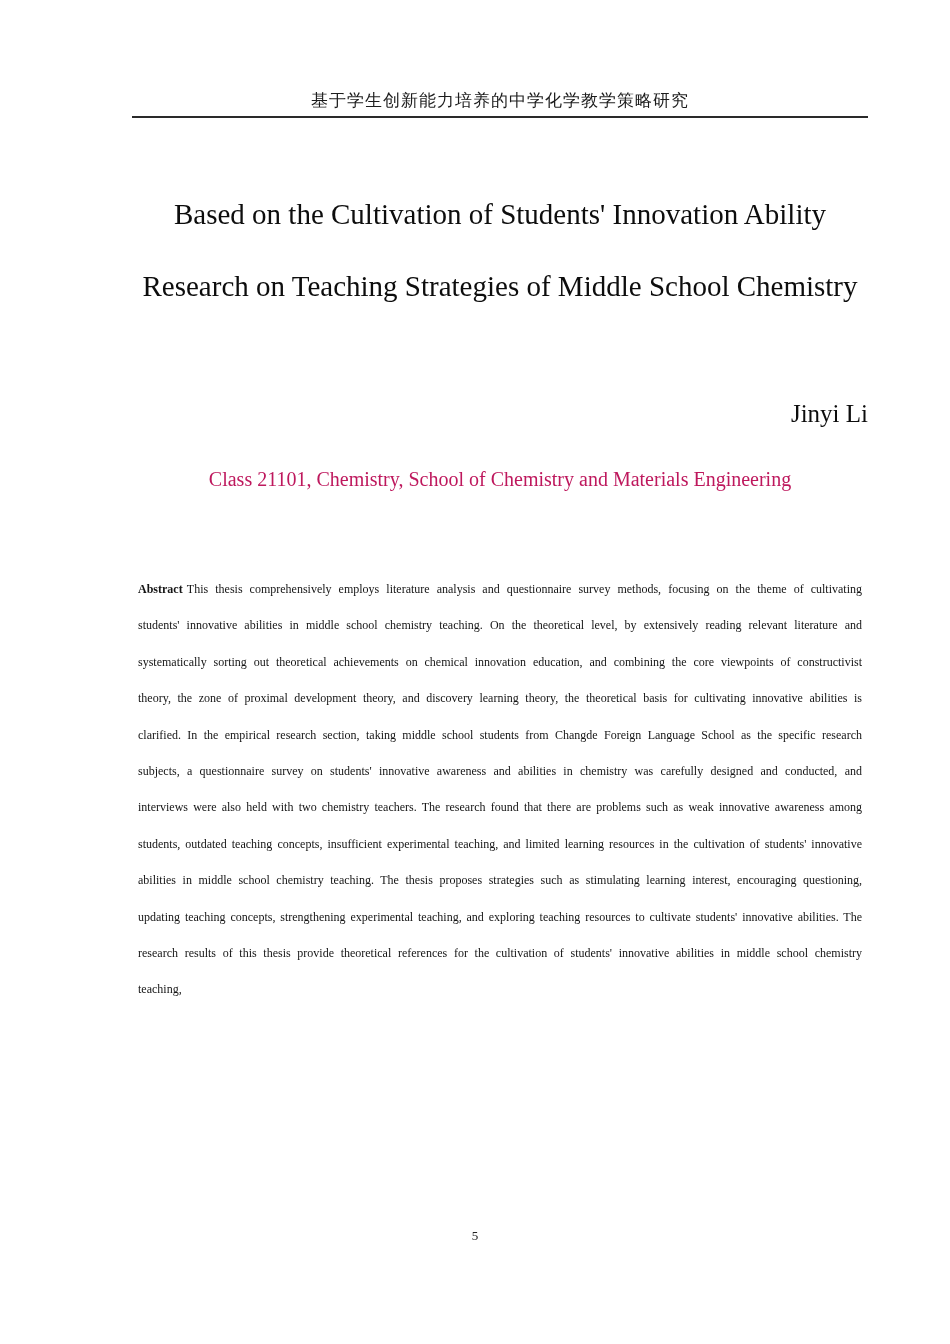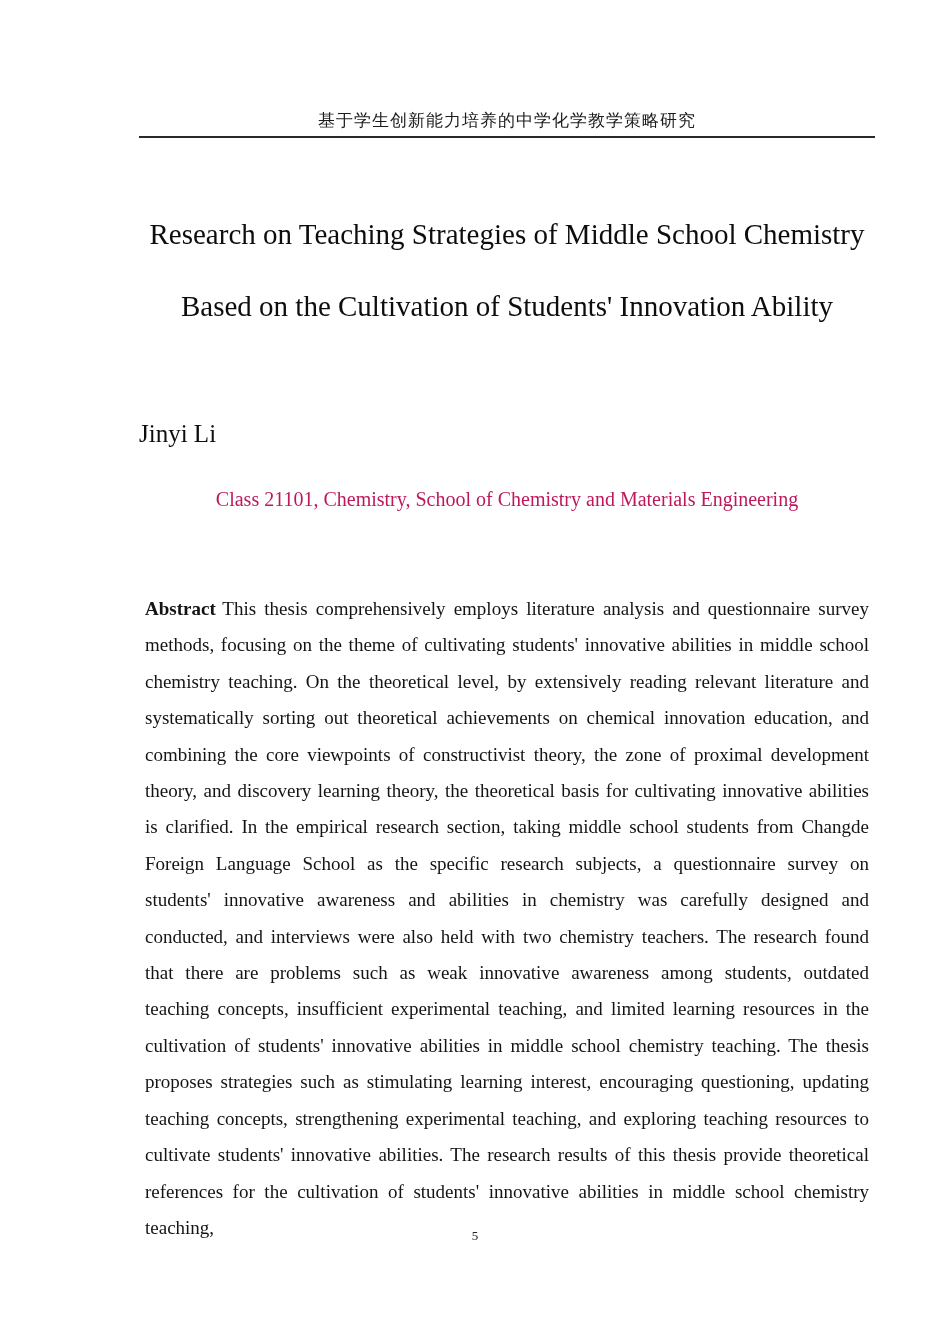--- a/index.html
+++ b/index.html
@@ -10,24 +10,23 @@
   body {
     width: 950px;
     height: 1344px;
     position: relative;
     overflow: hidden;
     font-family: "Liberation Serif", "DejaVu Serif", serif;
     color: #111111;
   }
   .content {
     position: absolute;
-    left: 139px;
+    left: 132px;
     top: 0;
     width: 736px;
-    margin-top: 20px;
   }
   .running-header {
     margin-top: 88px;
     text-align: center;
     font-size: 17px;
     line-height: 26px;
     letter-spacing: 1px;
     color: #1c1c1c;
   }
   .header-rule {
@@ -42,36 +41,36 @@
     font-weight: normal;
     line-height: 72px;
     text-align: center;
     color: #0d0d0d;
   }
   .title-line {
     display: block;
   }
   .author {
     margin-top: 72px;
-    text-align: left;
+    text-align: right;
     font-size: 25px;
     line-height: 40px;
     color: #0d0d0d;
   }
   .affiliation {
     margin-top: 29px;
     text-align: center;
     font-size: 20px;
     line-height: 32px;
     color: #be185d;
   }
   .abstract {
     margin: 76px 0 0 0;
     padding: 0 6px;
-    font-size: 19px;
+    font-size: 12px;
     line-height: 36.4px;
     text-align: justify;
     word-spacing: 1.5px;
     color: #141414;
   }
   .abstract-label {
     font-weight: bold;
     margin-right: 0.35em;
   }
   .page-number {
@@ -89,22 +88,22 @@
 
 <div class="content">
 
   <div class="running-header">
     <span>基于学生创新能力培养的中学化学教学策略研究</span>
   </div>
 
   <hr class="header-rule">
 
   <h1 class="title">
+    <span class="title-line">Based on the Cultivation of Students' Innovation Ability</span>
     <span class="title-line">Research on Teaching Strategies of Middle School Chemistry</span>
-    <span class="title-line">Based on the Cultivation of Students' Innovation Ability</span>
   </h1>
 
   <div class="author">Jinyi Li</div>
 
   <div class="affiliation">Class 21101, Chemistry, School of Chemistry and Materials Engineering</div>
 
   <p class="abstract">
     <span class="abstract-label">Abstract</span><span>This thesis comprehensively employs literature analysis and questionnaire survey methods, focusing on the theme of cultivating students' innovative abilities in middle school chemistry teaching. On the theoretical level, by extensively reading relevant literature and systematically sorting out theoretical achievements on chemical innovation education, and combining the core viewpoints of constructivist theory, the zone of proximal development theory, and discovery learning theory, the theoretical basis for cultivating innovative abilities is clarified. In the empirical research section, taking middle school students from Changde Foreign Language School as the specific research subjects, a questionnaire survey on students' innovative awareness and abilities in chemistry was carefully designed and conducted, and interviews were also held with two chemistry teachers. The research found that there are problems such as weak innovative awareness among students, outdated teaching concepts, insufficient experimental teaching, and limited learning resources in the cultivation of students' innovative abilities in middle school chemistry teaching. The thesis proposes strategies such as stimulating learning interest, encouraging questioning, updating teaching concepts, strengthening experimental teaching, and exploring teaching resources to cultivate students' innovative abilities. The research results of this thesis provide theoretical references for the cultivation of students' innovative abilities in middle school chemistry teaching,</span>
   </p>
 

